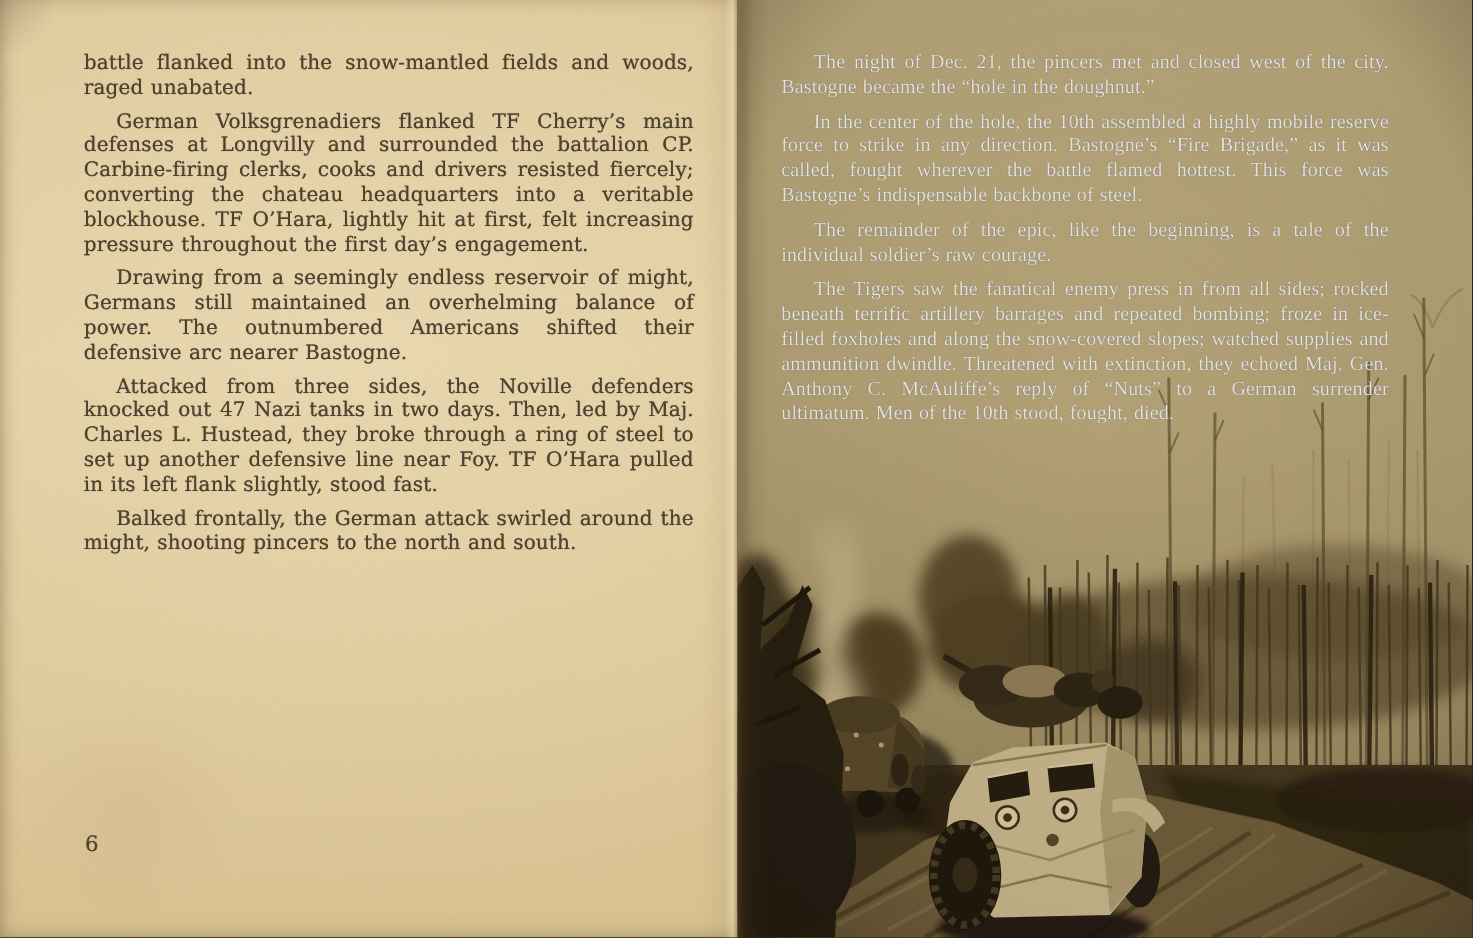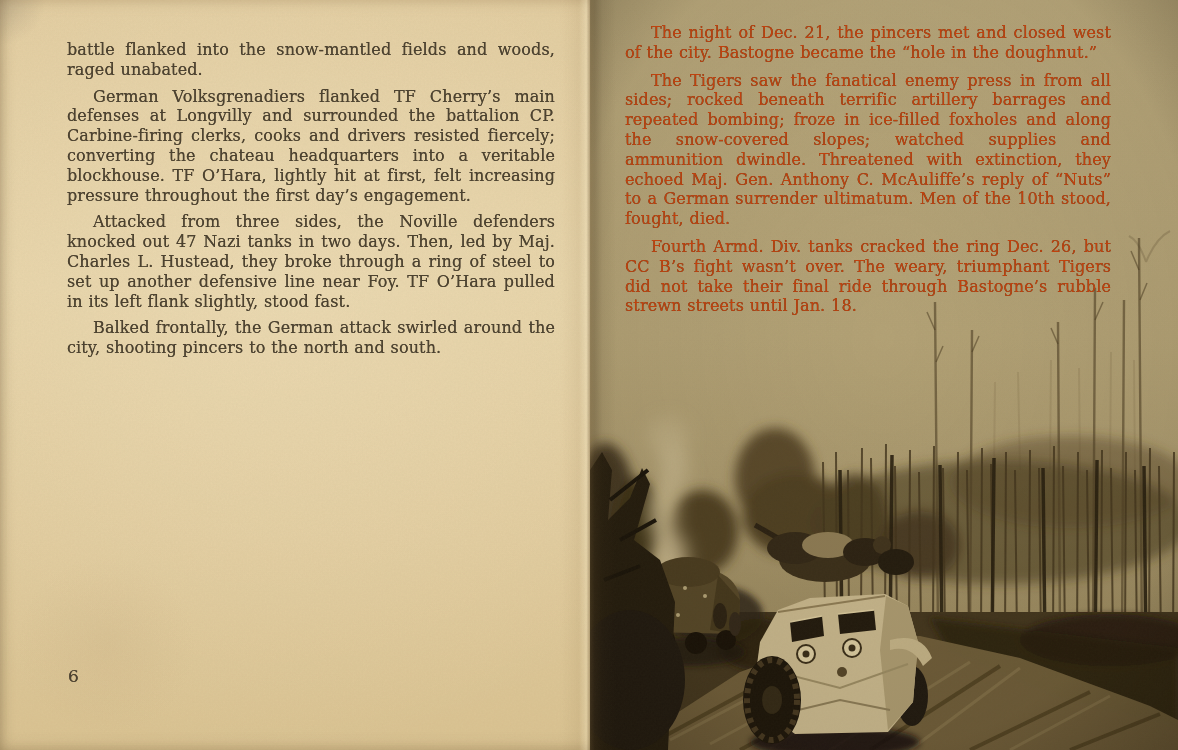--- a/index.html
+++ b/index.html
@@ -28,22 +28,22 @@
     position:absolute;z-index:10;
     text-align:justify;
     font-size:16px;line-height:19.8px;
     letter-spacing:.12px;word-spacing:.6px;
   }
   .text-left{
     left:67px;top:40px;width:488px;
     color:#4c4230;text-shadow:0 0 .6px rgba(76,66,48,.85);
   }
   .text-right{
-    left:35px;top:15px;width:486px;
-    color:#c2410c;text-shadow:0 0 .6px rgba(57,48,31,.9);
+    left:35px;top:32px;width:486px;
+    color:#e5e5e5;text-shadow:0 0 .6px rgba(57,48,31,.9);font-family:Liberation Serif, serif;
   }
   .para{margin:0;padding-top:7px;text-indent:26px;}
   .text-right .para{padding-top:8px;}
   .para.noindent{text-indent:0;padding-top:0;}
   .page-number{
     position:absolute;left:68px;top:666px;z-index:10;
     font-size:17px;color:#4c4230;text-shadow:0 0 .6px rgba(76,66,48,.85);
   }
   .gutter{
     position:absolute;left:560px;top:0;width:56px;height:750px;z-index:20;
@@ -59,22 +59,23 @@
   }
   .grain{position:absolute;left:0;top:0;z-index:30;pointer-events:none;opacity:.55;}
 </style>
 </head>
 <body>
 
 <div class="page page-left">
   <div class="text-block text-left">
     <p class="para noindent">battle flanked into the snow-mantled fields and woods, raged unabated.</p>
     <p class="para">German Volksgrenadiers flanked TF Cherry’s main defenses at Longvilly and surrounded the battalion CP. Carbine-firing clerks, cooks and drivers resisted fiercely; converting the chateau headquarters into a veritable blockhouse. TF O’Hara, lightly hit at first, felt increasing pressure throughout the first day’s engagement.</p>
+    <p class="para">Drawing from a seemingly endless reservoir of might, Germans still maintained an overhelming balance of power.  The outnumbered Americans shifted their defensive arc nearer Bastogne.</p>
     <p class="para">Attacked from three sides, the Noville defenders knocked out 47 Nazi tanks in two days.  Then, led by Maj. Charles L. Hustead, they broke through a ring of steel to set up another defensive line near Foy.  TF O’Hara pulled in its left flank slightly, stood fast.</p>
-    <p class="para">Balked frontally, the German attack swirled around the city, shooting pincers to the north and south.</p>
+    <p class="para">Balked frontally, the German attack swirled around the might, shooting pincers to the north and south.</p>
   </div>
   <div class="page-number">6</div>
 </div>
 
 <div class="page page-right">
   <svg class="photo" width="588" height="750" viewBox="0 0 588 750" aria-hidden="true">
     <defs>
       <linearGradient id="g-sky" x1="0" y1="0" x2="0" y2="1">
         <stop offset="0" stop-color="#b9a87c"></stop>
         <stop offset="0.45" stop-color="#b3a276"></stop>
@@ -203,22 +204,23 @@
       <path d="M0,750 L0,470 12,452 22,470 18,520 40,498 52,468 60,484 44,540 70,560 85,602 78,750 Z" fill="#241c0e"></path>
       <path d="M20,500 L58,470 M30,540 L66,520 M14,580 L50,566" stroke="#1a140a" stroke-width="4" fill="none"></path>
       <ellipse cx="40" cy="680" rx="55" ry="70" fill="#201910"></ellipse>
     </g>
 
     <rect x="0" y="0" width="588" height="750" fill="url(#g-vig)"></rect>
   </svg>
 
   <div class="text-block text-right">
     <p class="para">The night of Dec. 21, the pincers met and closed west of the city.  Bastogne became the “hole in the doughnut.”</p>
+    <p class="para">In the center of the hole, the 10th assembled a highly mobile reserve force to strike in any direction.  Bastogne’s “Fire Brigade,” as it was called, fought wherever the battle flamed hottest.  This force was Bastogne’s indispensable backbone of steel.</p>
+    <p class="para">The remainder of the epic, like the beginning, is a tale of the individual soldier’s raw courage.</p>
     <p class="para">The Tigers saw the fanatical enemy press in from all sides; rocked beneath terrific artillery barrages and repeated bombing; froze in ice-filled foxholes and along the snow-covered slopes; watched supplies and ammunition dwindle.  Threatened with extinction, they echoed Maj. Gen. Anthony C. McAuliffe’s reply of “Nuts” to a German surrender ultimatum.  Men of the 10th stood, fought, died.</p>
-    <p class="para">Fourth Armd. Div. tanks cracked the ring Dec. 26, but CC B’s fight wasn’t over.  The weary, triumphant Tigers did not take their final ride through Bastogne’s rubble strewn streets until Jan. 18.</p>
   </div>
 </div>
 
 <div class="gutter"></div>
 
 <svg class="grain" width="1178" height="750" aria-hidden="true">
   <filter id="f-grain">
     <feTurbulence type="fractalNoise" baseFrequency="0.55" numOctaves="2" stitchTiles="stitch"></feTurbulence>
     <feColorMatrix type="matrix" values="0 0 0 0 0.25  0 0 0 0 0.20  0 0 0 0 0.10  0 0 0 0.10 0"></feColorMatrix>
   </filter>

